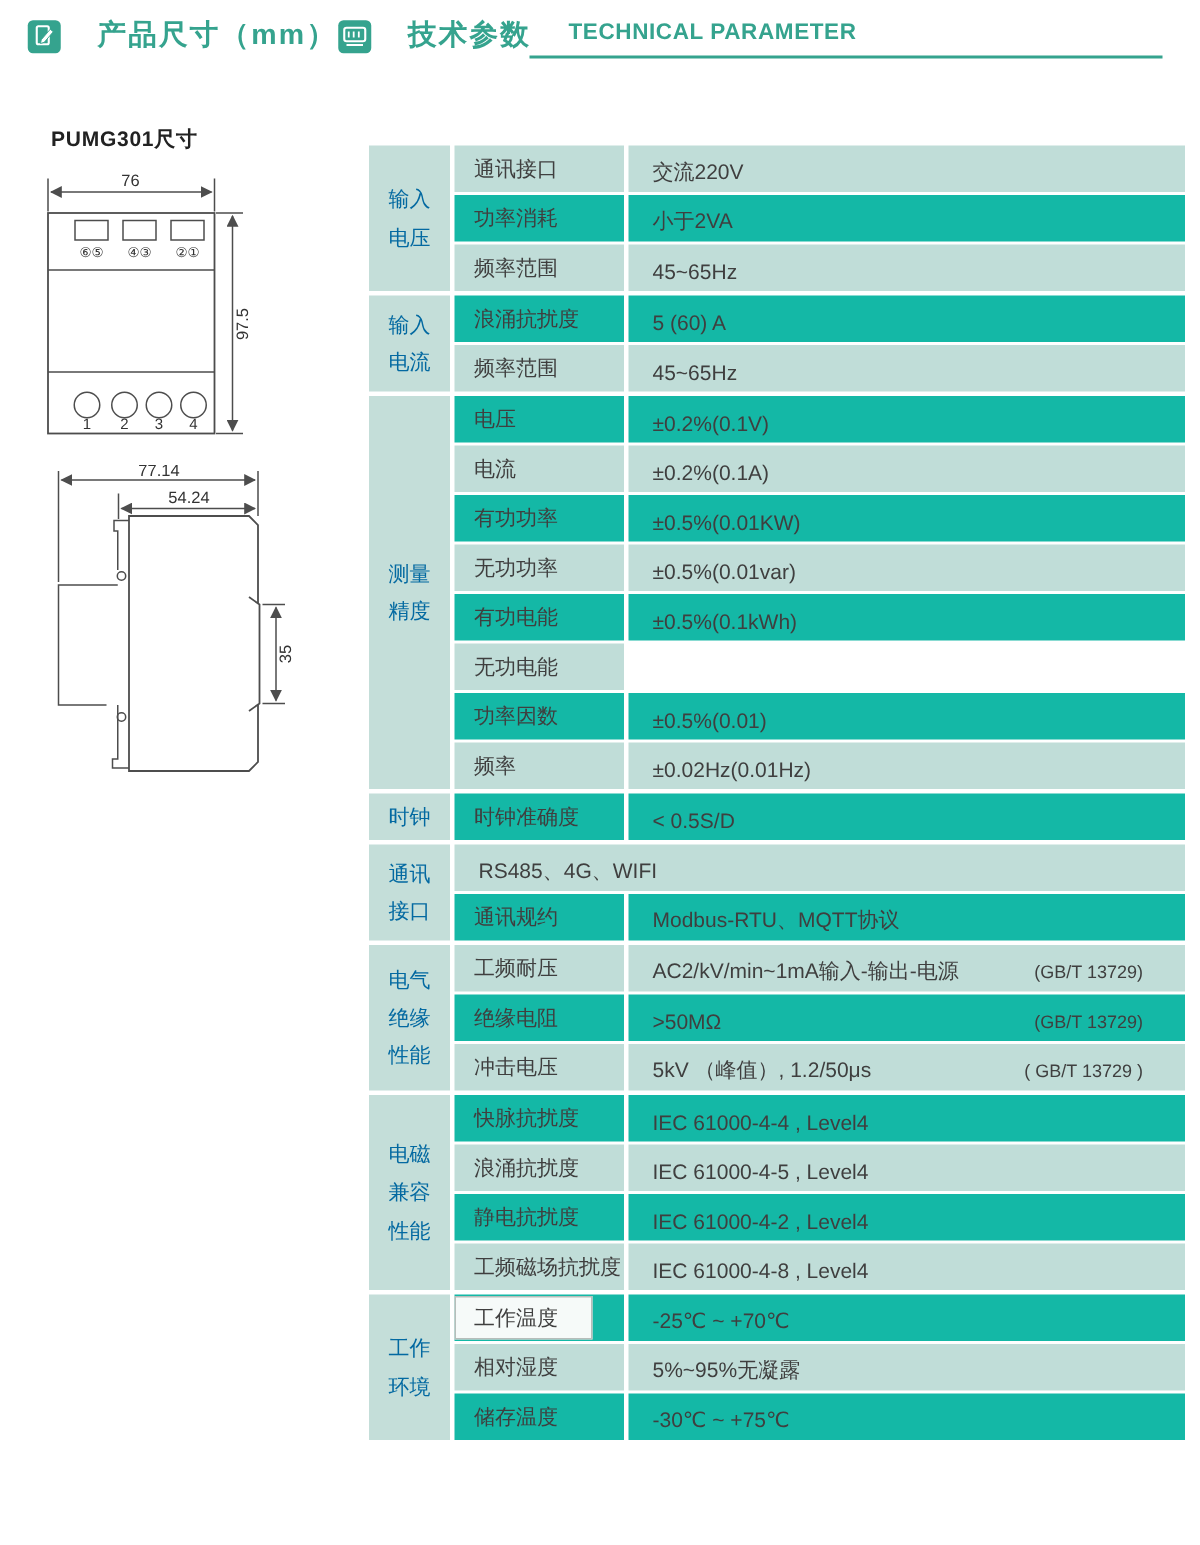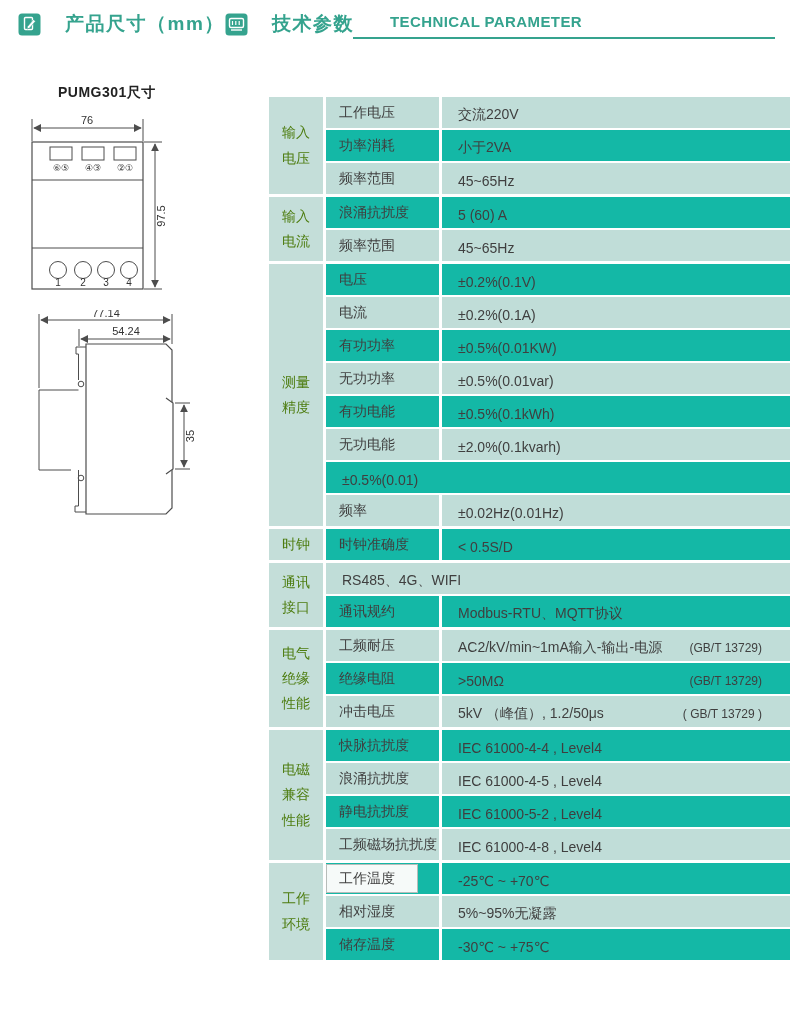--- a/index.html
+++ b/index.html
@@ -7,39 +7,39 @@
     width:800px;height:1030px;position:relative;background:#ffffff;
     font-family:"Liberation Sans","DejaVu Sans",sans-serif;color:#3f3f3f;
     overflow:hidden;
   }
   
   .hdr{position:absolute;top:13px;display:flex;align-items:flex-start;gap:24px;}
   #hdr-left{left:18px;}
   #hdr-right{left:225px;width:550px;}
   .hdr-icon{flex:0 0 auto;}
   .hdr-title{font-size:19px;font-weight:600;color:#35a38e;letter-spacing:1.5px;line-height:1.15;white-space:nowrap;}
-  .hdr-sub{font-size:15px;font-weight:600;color:#35a38e;letter-spacing:0.4px;margin-left:12px;padding-bottom:1px;white-space:nowrap;}
+  .hdr-sub{font-size:15px;font-weight:600;color:#35a38e;letter-spacing:0.4px;margin-left:1px;padding-bottom:1px;white-space:nowrap;}
   #hdr-underline{position:absolute;left:128px;top:24px;width:422px;height:2px;background:#35a38e;}
-  #model-label{position:absolute;left:34px;top:84px;font-size:14px;font-weight:700;color:#222;letter-spacing:0.5px;margin-left:24px;}
+  #model-label{position:absolute;left:34px;top:84px;font-size:14px;font-weight:700;color:#222;letter-spacing:0.5px;}
   
   .diag{position:absolute;}
   #front-view{left:20px;top:110px;}
   #side-view{left:20px;top:310px;}
   .diag svg .ln{stroke:#4d4d4d;stroke-width:1;fill:none;}
   .diag svg .shape{stroke:#4d4d4d;stroke-width:1.2;fill:#ffffff;}
   .diag svg .dim{stroke:#4d4d4d;stroke-width:1;fill:none;}
   .diag svg text{fill:#333;font-size:11px;font-family:"Liberation Sans","DejaVu Sans",sans-serif;}
   .diag svg text.term{font-size:9px;}
   .diag svg text.num{font-size:10px;}
   
   #tech-table{position:absolute;left:246px;top:97px;width:544px;}
   .tgroup{display:flex;margin-bottom:3px;}
   .tcat{width:54px;min-width:54px;margin-right:3px;background:#c4ded9;display:flex;
         flex-direction:column;justify-content:center;align-items:center;
-        font-size:14px;line-height:1.8;color:#4d7c0f;margin-left:23px;}
+        font-size:14px;line-height:1.8;color:#0369a1;}
   .trows{flex:1;display:flex;flex-direction:column;}
   .trow{display:flex;height:31px;margin-bottom:2px;}
   .trow:last-child{margin-bottom:0;}
   .tparam{width:113px;min-width:113px;margin-right:3px;display:flex;align-items:center;
           padding-left:13px;box-sizing:border-box;position:relative;}
   .tvalue{flex:1;display:flex;align-items:center;padding:4px 28px 0 16px;box-sizing:border-box;}
   .shade-a{background:#c0ddd8;}
   .shade-b{background:#14b8a6;}
   .ptext{font-size:14px;position:relative;white-space:nowrap;}
   .vtext{font-size:14px;white-space:nowrap;}
@@ -139,21 +139,21 @@
 
 <div id="tech-table">
     <div class="tgroup">
       <div class="tcat">
         <div class="catline">输入</div>
         <div class="catline">电压</div>
       </div>
       <div class="trows">
         <div class="trow">
           <div class="tparam shade-a">
-            <span class="ptext">工作电压</span>
+            <span class="ptext">通讯接口</span>
           </div>
           <div class="tvalue shade-a">
             <span class="vtext">交流220V</span>
           </div>
         </div>
         <div class="trow">
           <div class="tparam shade-b">
             <span class="ptext">功率消耗</span>
           </div>
           <div class="tvalue shade-b">
@@ -237,25 +237,25 @@
             <span class="ptext">有功电能</span>
           </div>
           <div class="tvalue shade-b">
             <span class="vtext">±0.5%(0.1kWh)</span>
           </div>
         </div>
         <div class="trow">
           <div class="tparam shade-a">
             <span class="ptext">无功电能</span>
           </div>
-          <div class="tvalue shade-a">
-            <span class="vtext">±2.0%(0.1kvarh)</span>
-          </div>
-        </div>
-        <div class="trow">
+        </div>
+        <div class="trow">
+          <div class="tparam shade-b">
+            <span class="ptext">功率因数</span>
+          </div>
           <div class="tvalue shade-b">
             <span class="vtext">±0.5%(0.01)</span>
           </div>
         </div>
         <div class="trow">
           <div class="tparam shade-a">
             <span class="ptext">频率</span>
           </div>
           <div class="tvalue shade-a">
             <span class="vtext">±0.02Hz(0.01Hz)</span>
@@ -356,21 +356,21 @@
           </div>
           <div class="tvalue shade-a">
             <span class="vtext">IEC 61000-4-5 , Level4</span>
           </div>
         </div>
         <div class="trow">
           <div class="tparam shade-b">
             <span class="ptext">静电抗扰度</span>
           </div>
           <div class="tvalue shade-b">
-            <span class="vtext">IEC 61000-5-2 , Level4</span>
+            <span class="vtext">IEC 61000-4-2 , Level4</span>
           </div>
         </div>
         <div class="trow">
           <div class="tparam shade-a">
             <span class="ptext">工频磁场抗扰度</span>
           </div>
           <div class="tvalue shade-a">
             <span class="vtext">IEC 61000-4-8 , Level4</span>
           </div>
         </div>

